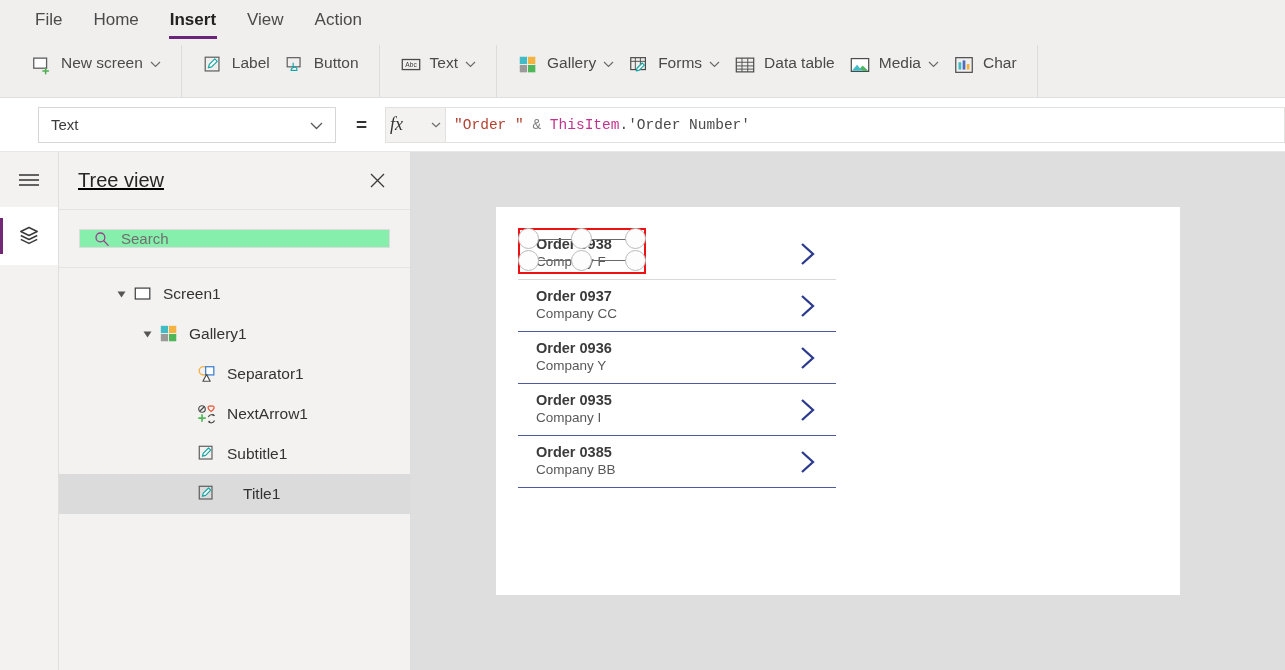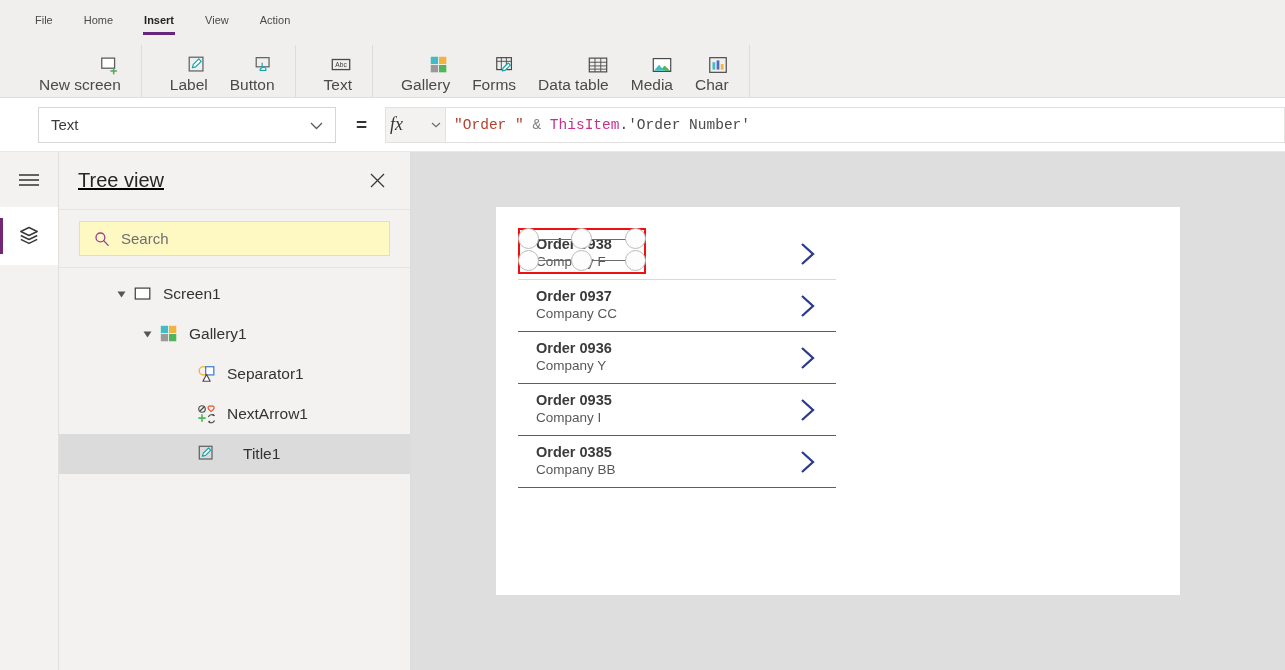--- a/index.html
+++ b/index.html
@@ -20,21 +20,21 @@
   .menubar {
     position: absolute; left: 0; top: 0;
     width: 1285px; height: 45px;
     background: #f0efee;
     display: flex; align-items: center;
     padding-left: 34px;
     box-sizing: border-box;
   }
   .menu-item {
     position: relative;
-    font-size: 11px;
+    font-size: 17px;
     color: #4a4a4a;
     margin-right: 29px;
     padding: 4px 1px 10px 1px;
     cursor: pointer;
     white-space: nowrap;
   }
   .menu-item.active {
     color: #222222;
     font-weight: bold;
   }
@@ -58,26 +58,25 @@
   }
   .ribbon-group {
     display: flex; align-items: center;
     height: 53px;
     border-right: 1px solid #dcdcdc;
     padding: 0 13px;
     box-sizing: border-box;
   }
   .ribbon-group:first-child { padding-left: 24px; }
   .ribbon-btn {
-    display: flex; align-items: flex-end;
+    display: flex; align-items: flex-start;
     height: 34px;
     padding: 0 7px;
     cursor: pointer;
     white-space: nowrap;
-    flex-direction: column;
   }
   .ribbon-btn .rlabel {
     font-size: 15.5px;
     color: #4a4a4a;
     margin-left: 8px;
   }
   .ribbon-btn .chev {
     margin-left: 7px;
     color: #6b6b6b;
     display: inline-block;
@@ -192,22 +191,22 @@
   .tree-title { font-size: 20px; color: #262626; }
   .tree-close { cursor: pointer; padding: 4px; line-height: 0; }
   .tree-searchwrap {
     height: 58px;
     display: flex; align-items: center;
     padding: 0 20px;
     box-sizing: border-box;
     border-bottom: 1px solid #e6e4e2;
   }
   .tree-search {
-    flex: 1; height: 35px;
-    background: #fef9c3;
+    flex: 1; height: 19px;
+    background: #86efac;
     border: 1px solid #dcdcdc;
     display: flex; align-items: center;
     padding-left: 14px;
     box-sizing: border-box;
     cursor: text;
   }
   .tree-search .sph {
     font-size: 15px; color: #6f6f6f; margin-left: 11px;
   }
   .tree-list { padding-top: 6px; }
@@ -514,20 +513,27 @@
           <path d="M3 8l5-5" stroke="#4a4a4a" stroke-width="1.3"></path>
           <path d="M15.5 2.6c1.6-1.3 3.8 0 3.3 1.9-.4 1.5-2.2 2.9-3.3 3.8-1.1-.9-2.9-2.3-3.3-3.8-.5-1.9 1.7-3.2 3.3-1.9z" fill="none" stroke="#e8512f" stroke-width="1.3" stroke-linejoin="round"></path>
           <path d="M5.5 12v7M2 15.5h7" stroke="#4fb758" stroke-width="1.8" stroke-linecap="round"></path>
           <path d="M12.5 14.2a4 4 0 016.6-1.2M19.3 18.2a4 4 0 01-6.6 1.2" fill="none" stroke="#4a4a4a" stroke-width="1.3"></path>
           <path d="M18.3 10.6l1.2 2.4-2.5.3z" fill="#4a4a4a"></path>
           <path d="M13.5 21.2l-1.2-2.4 2.5-.3z" fill="#4a4a4a"></path>
         </svg>
         <span class="tlabel">NextArrow1</span>
       </div>
 
+      <div class="tree-row" style="padding-left:138px;">
+        <svg class="ticon" viewBox="0 0 22 22">
+          <rect x="2.5" y="2.5" width="14" height="14" fill="none" stroke="#5d5d5d" stroke-width="1.3"></rect>
+          <path d="M6 13.5l1-3.4 5.7-5.7 2.4 2.4-5.7 5.7z" fill="#ffffff" stroke="#13a5a5" stroke-width="1.3" stroke-linejoin="round"></path>
+        </svg>
+        <span class="tlabel">Subtitle1</span>
+      </div>
 
       <div class="tree-row selected" style="padding-left:138px;gap:16px;">
         <svg class="ticon" viewBox="0 0 22 22">
           <rect x="2.5" y="2.5" width="14" height="14" fill="none" stroke="#5d5d5d" stroke-width="1.3"></rect>
           <path d="M6 13.5l1-3.4 5.7-5.7 2.4 2.4-5.7 5.7z" fill="#ffffff" stroke="#13a5a5" stroke-width="1.3" stroke-linejoin="round"></path>
         </svg>
         <span class="tlabel">Title1</span>
       </div>
 
     </div>

